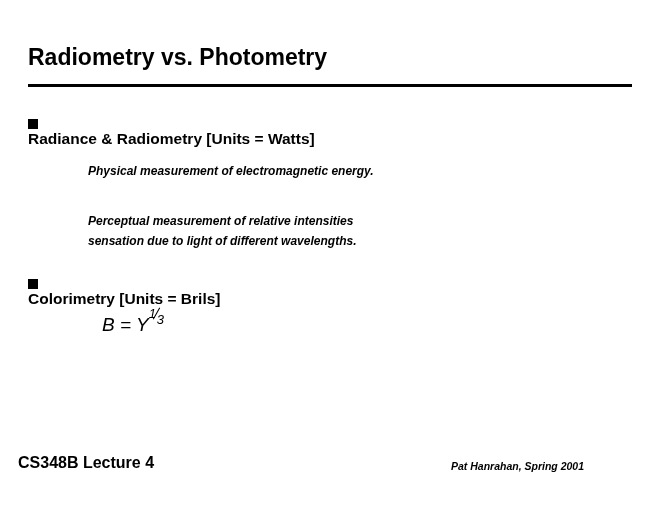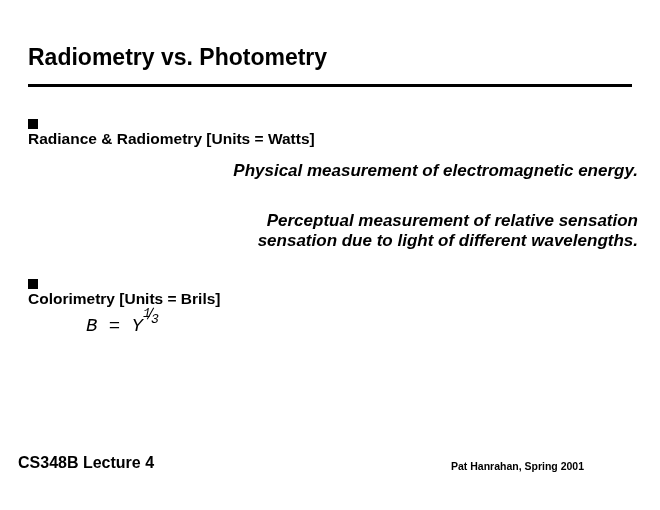--- a/index.html
+++ b/index.html
@@ -12,21 +12,20 @@
     height: 510px;
     font-family: "Liberation Sans", sans-serif;
     color: #000000;
     overflow: hidden;
   }
   .slide {
     position: relative;
     width: 660px;
     height: 510px;
     box-sizing: border-box;
-    text-align: right;
   }
   .slide-title {
     position: absolute;
     left: 28px;
     top: 44px;
     font-size: 23px;
     font-weight: bold;
     letter-spacing: 0px;
     white-space: nowrap;
   }
@@ -58,34 +57,34 @@
     margin-right: 14px;
     flex: 0 0 auto;
   }
   .bullet-text {
     font-size: 15.5px;
     font-weight: bold;
     line-height: 20px;
     white-space: nowrap;
   }
   .sub-text {
-    font-size: 17px;
+    font-size: 12px;
     font-weight: bold;
     font-style: italic;
     line-height: 20px;
-    margin-left: 38px;
+    margin-left: 60px;
     margin-top: 12px;
   }
   .sub-text .line2 {
     display: block;
   }
   .formula {
     display: inline-block;
-    margin-left: 58px;
-    font-family: Liberation Mono, monospace;
+    margin-left: 74px;
+    font-family: Liberation Sans, sans-serif;
     font-style: italic;
     font-size: 19px;
     white-space: nowrap;
     position: relative;
     top: -1px;
   }
   .formula .frac {
     display: inline-block;
     position: relative;
     font-size: 13px;
@@ -121,20 +120,21 @@
     bottom: 38px;
     font-size: 16px;
     font-weight: bold;
   }
   .footer-right {
     position: absolute;
     right: 76px;
     bottom: 38px;
     font-size: 10.5px;
     font-weight: bold;
+    font-style: italic;
   }
 </style>
 </head>
 <body>
 
 <div class="slide">
 
   <div class="slide-title">Radiometry vs. Photometry</div>
   <div class="title-rule"></div>
 
@@ -144,21 +144,21 @@
       <span class="bullet-marker"></span>
       <span class="bullet-text">Radiance &amp; Radiometry [Units = Watts]</span>
     </div>
     <div class="sub-text">
       <span class="line1">Physical measurement of electromagnetic energy.</span>
     </div>
 
     <div class="spacer-lg"></div>
 
     <div class="sub-text">
-      <span class="line1">Perceptual measurement of relative sensation</span>
+      <span class="line1">Perceptual measurement of relative intensities</span>
       <span class="line2">sensation due to light of different wavelengths.</span>
     </div>
 
     <div class="spacer-md"></div>
 
     <div class="bullet-row">
       <span class="bullet-marker"></span>
       <span class="bullet-text">Colorimetry [Units = Brils]</span>
       <span class="formula">
         <span>B = Y</span><span class="frac"><span class="num">1</span><span class="bar"></span><span class="den">3</span></span>

